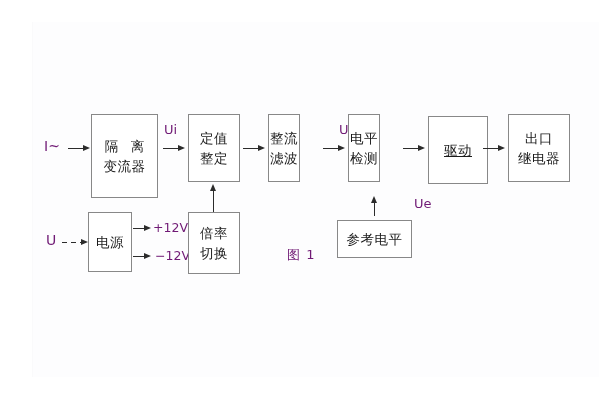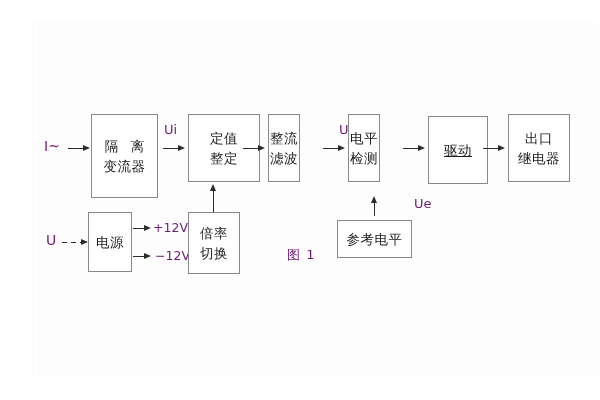--- a/index.html
+++ b/index.html
@@ -114,21 +114,21 @@
 
   <div class="block wide-spaced" style="left:91px; top:114px; width:67px; height:84px;">
     <span class="ln sp">隔 离</span>
     <span class="ln">变流器</span>
   </div>
 
   <div class="lbl" style="left:164px; top:122px;">Ui</div>
   <div class="hline" style="left:163px; top:148px; width:16px;"></div>
   <div class="arrow-r" style="left:178px; top:144.5px;"></div>
 
-  <div class="block" style="left:188px; top:114px; width:72px; height:68px;">
+  <div class="block" style="left:188px; top:114px; width:52px; height:68px;">
     <span class="ln">定值</span>
     <span class="ln">整定</span>
   </div>
 
   <div class="hline" style="left:243px; top:148px; width:16px;"></div>
   <div class="arrow-r" style="left:258px; top:144.5px;"></div>
 
   <div class="block" style="left:268px; top:114px; width:32px; height:68px;">
     <span class="ln">整流</span>
     <span class="ln">滤波</span>

